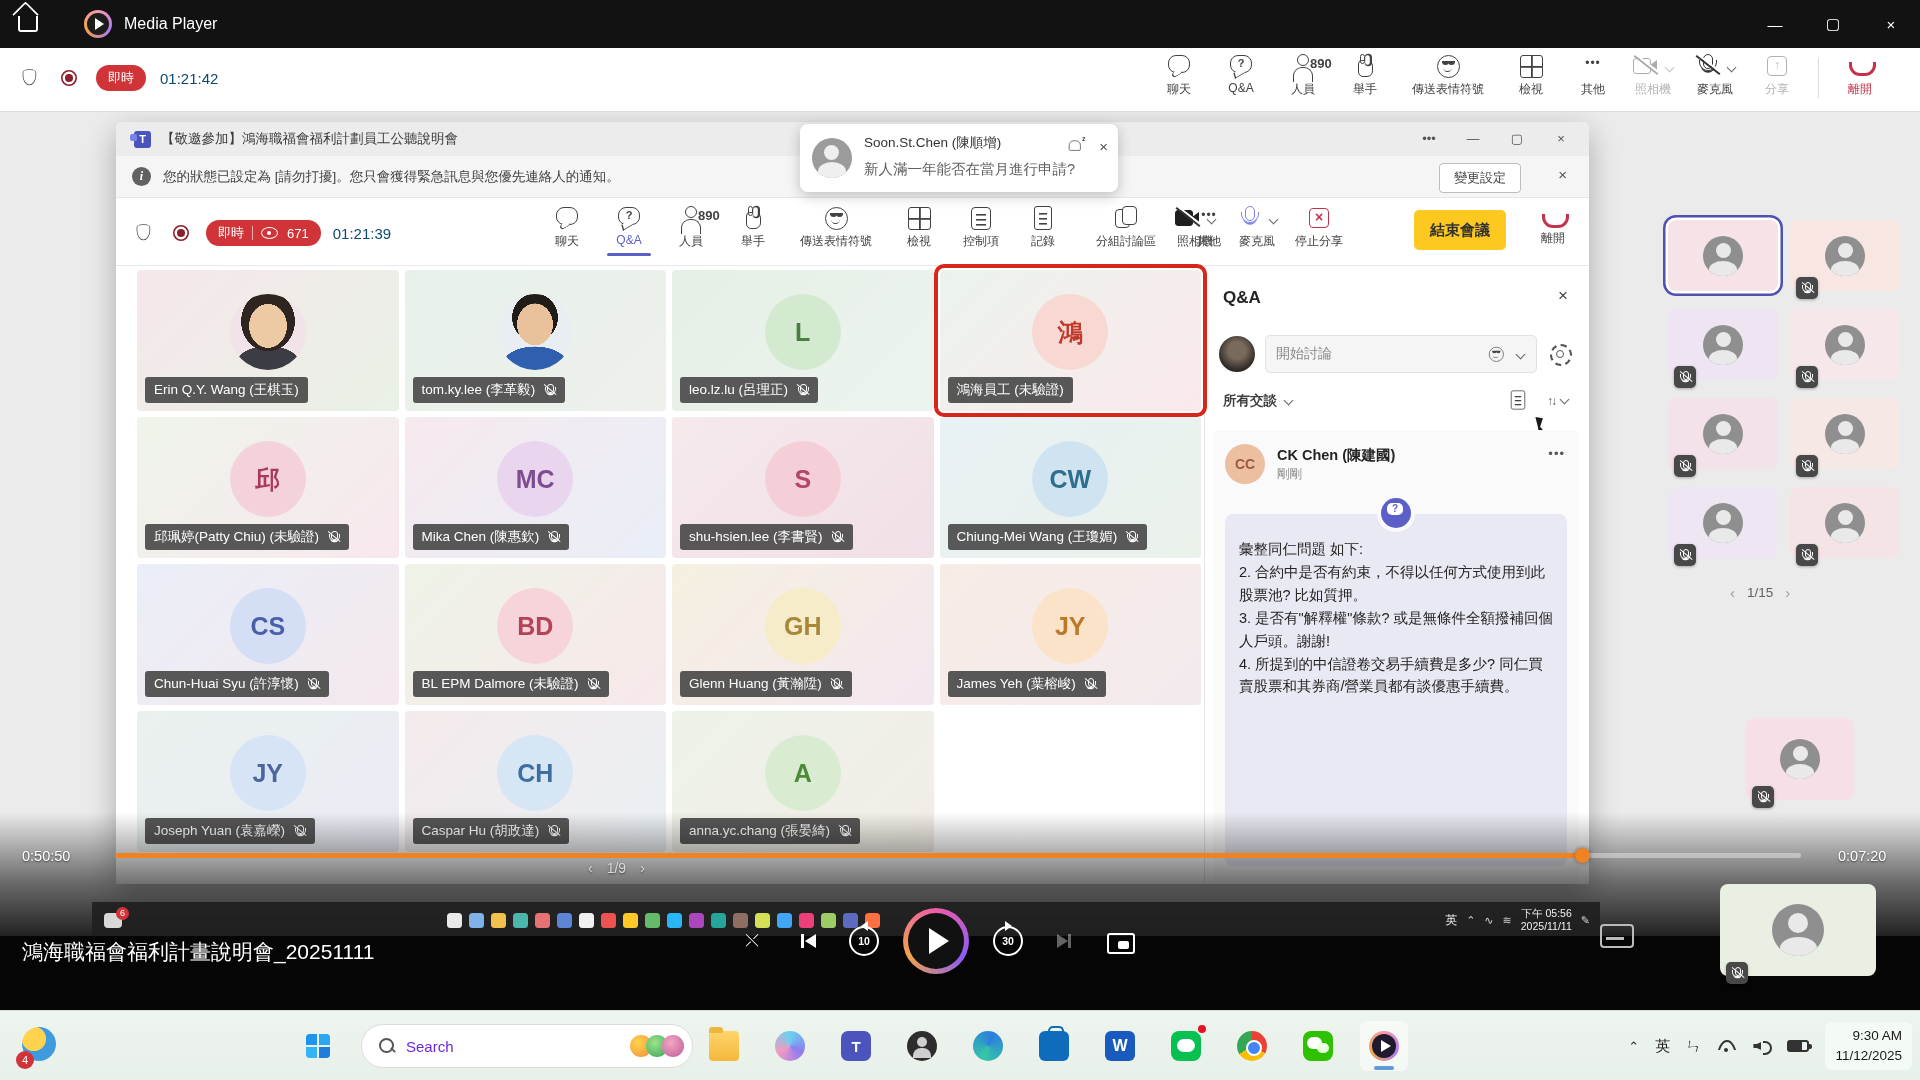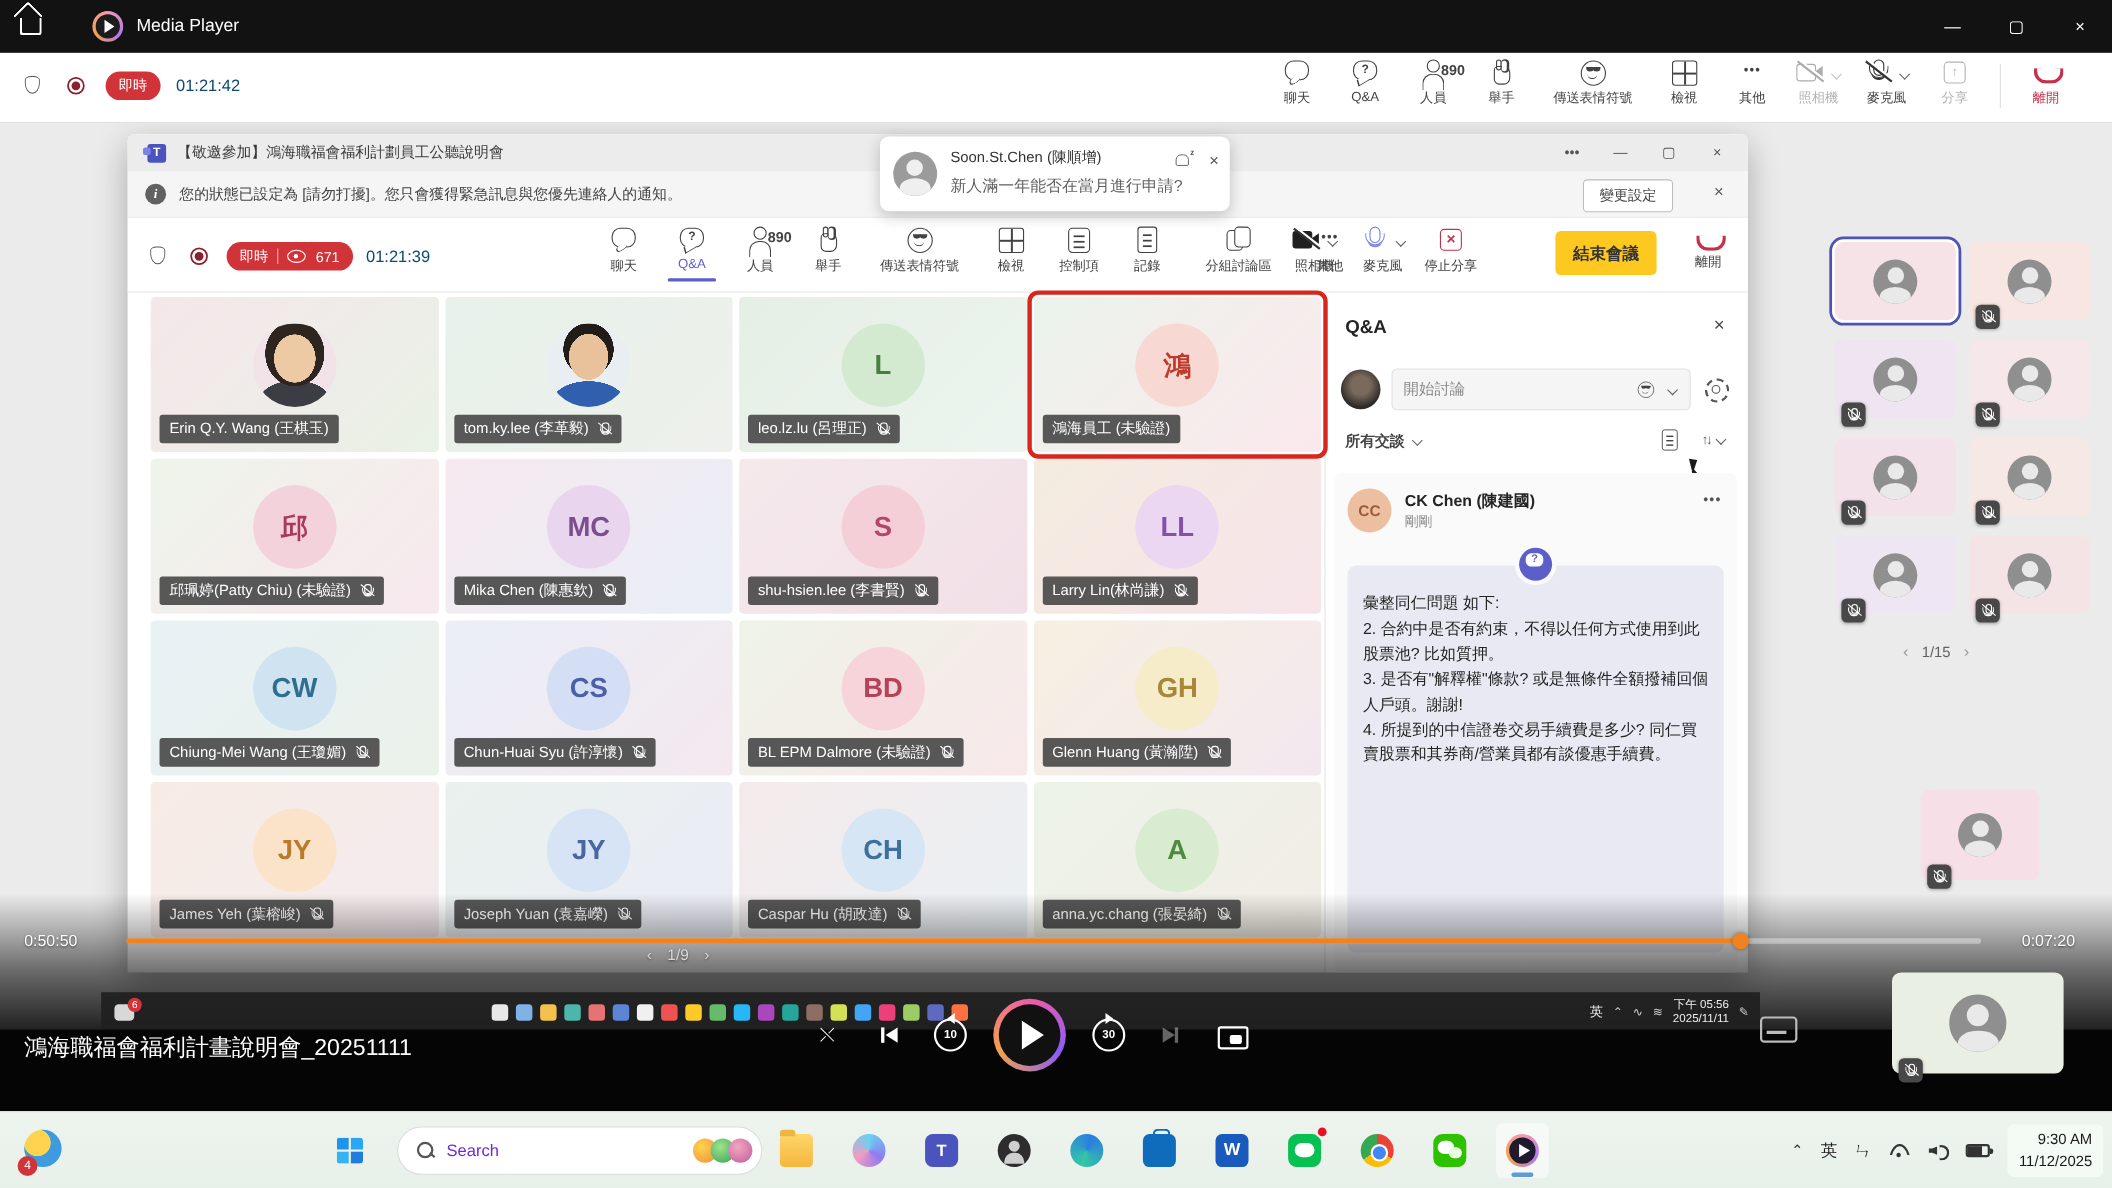--- a/index.html
+++ b/index.html
@@ -519,29 +519,20 @@
         </div>
         <div class="tile" style="background: linear-gradient(135deg, rgb(245, 233, 236), rgb(241, 224, 231));">
           <div class="avatar" style="background: rgb(244, 207, 216); color: rgb(178, 70, 107);">S</div>
           <div class="plate">
             <span>shu-hsien.lee (李書賢)</span>
             <span class="micoff">
               <i></i>
             </span>
           </div>
         </div>
-        <div class="tile" style="background: linear-gradient(135deg, rgb(244, 236, 223), rgb(247, 228, 234));">
-          <div class="avatar" style="background: rgb(236, 215, 242); color: rgb(131, 82, 168);">LL</div>
-          <div class="plate">
-            <span>Larry Lin(林尚謙)</span>
-            <span class="micoff">
-              <i></i>
-            </span>
-          </div>
-        </div>
         <div class="tile" style="background: linear-gradient(135deg, rgb(232, 241, 245), rgb(235, 242, 234));">
           <div class="avatar" style="background: rgb(207, 228, 240); color: rgb(47, 110, 142);">CW</div>
           <div class="plate">
             <span>Chiung-Mei Wang (王瓊媚)</span>
             <span class="micoff">
               <i></i>
             </span>
           </div>
         </div>
         <div class="tile" style="background: linear-gradient(135deg, rgb(234, 238, 247), rgb(244, 232, 238));">

